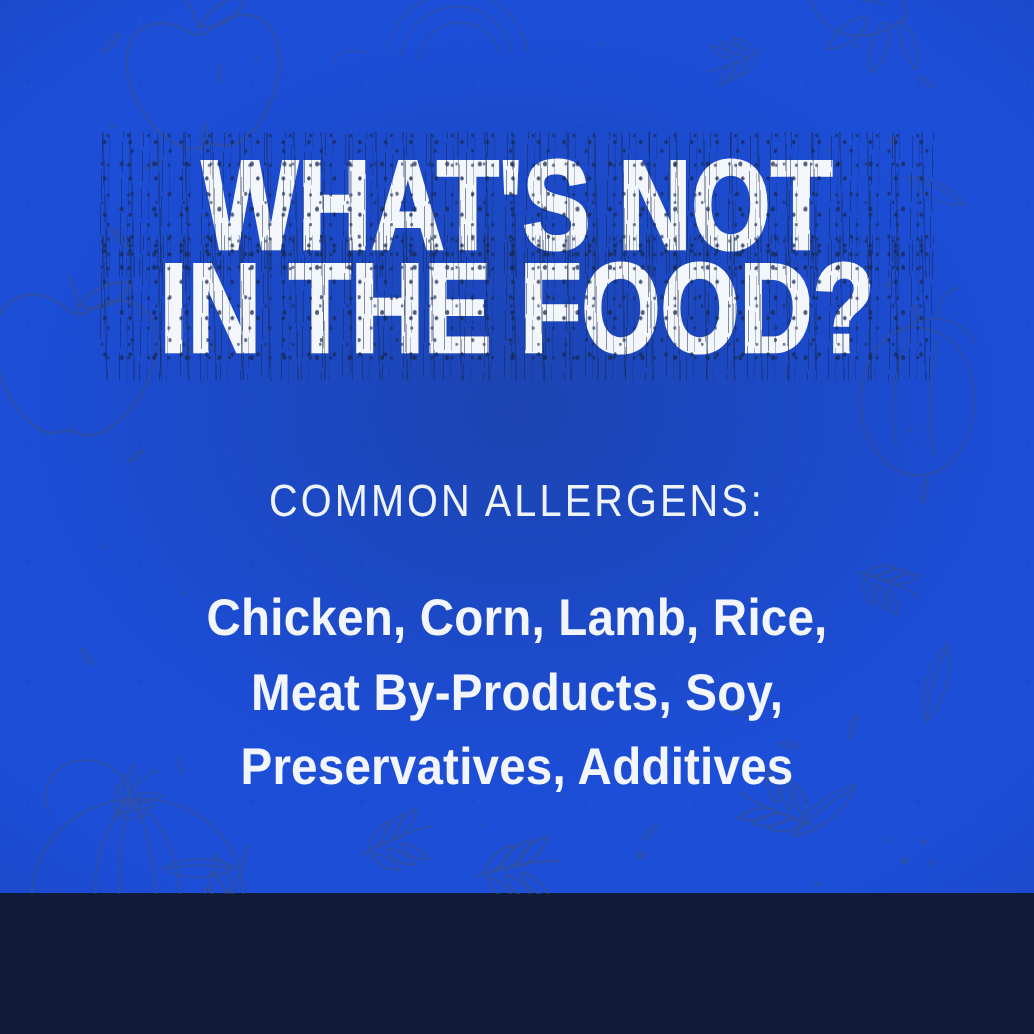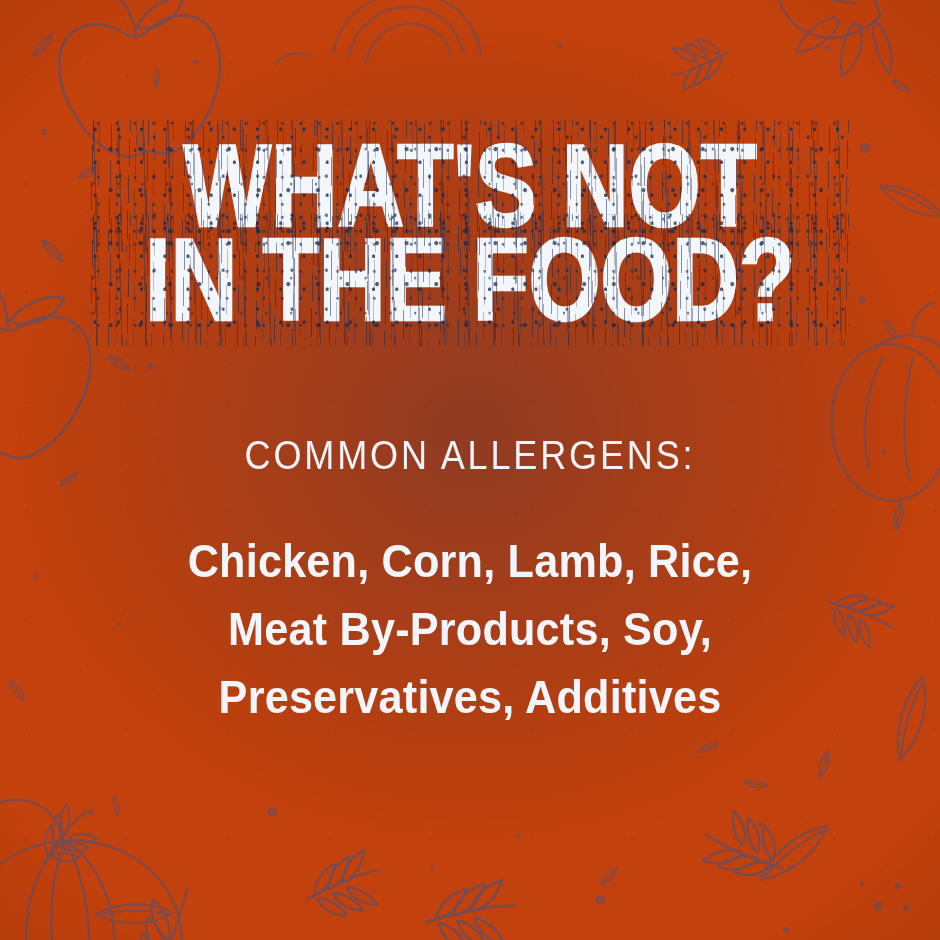--- a/index.html
+++ b/index.html
@@ -3,23 +3,23 @@
 <meta charset="utf-8">
 <style>
   html, body {
     margin: 0;
     padding: 0;
     background: #0f1b38;
   }
   #poster {
     position: relative;
     width: 940px;
-    height: 940px;
+    height: 812px;
     overflow: hidden;
-    background: #c2410c;
+    background: #1d4ed8;
     font-family: "Liberation Sans", sans-serif;
     user-select: none;
   }
 
   
   #bg-art,
   #bg-grain,
   #bg-vignette {
     position: absolute;
     inset: 0;

